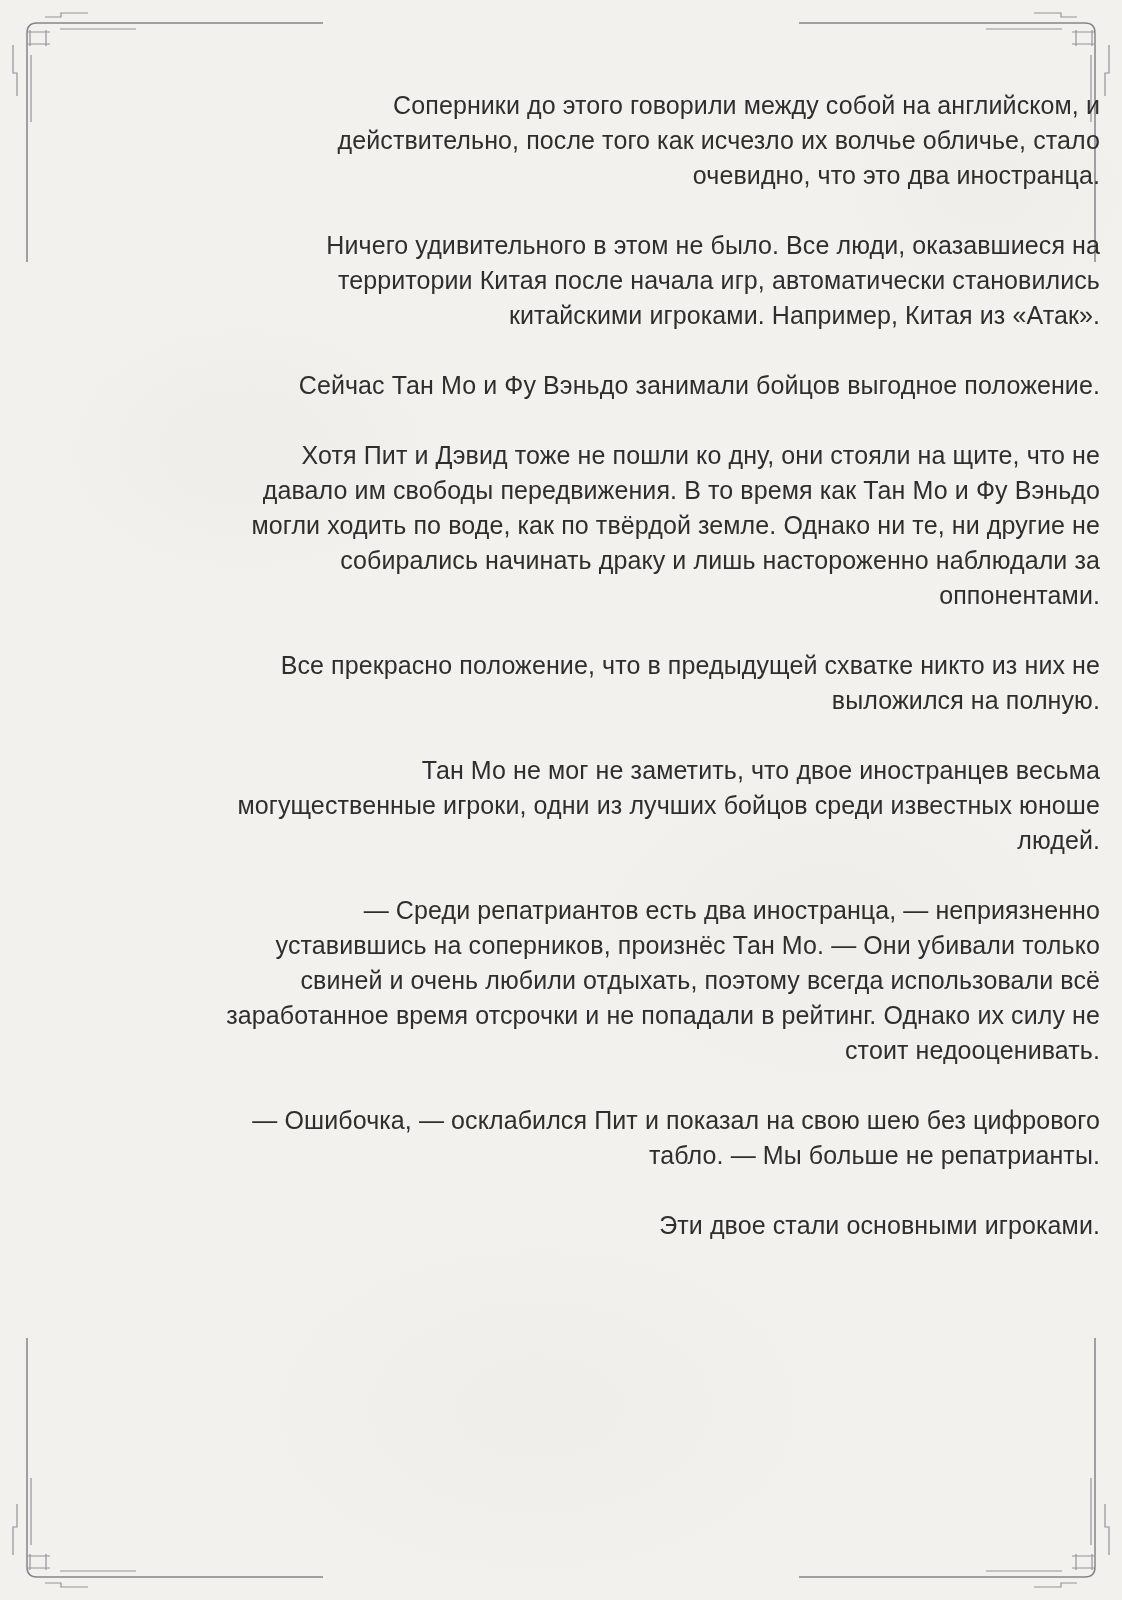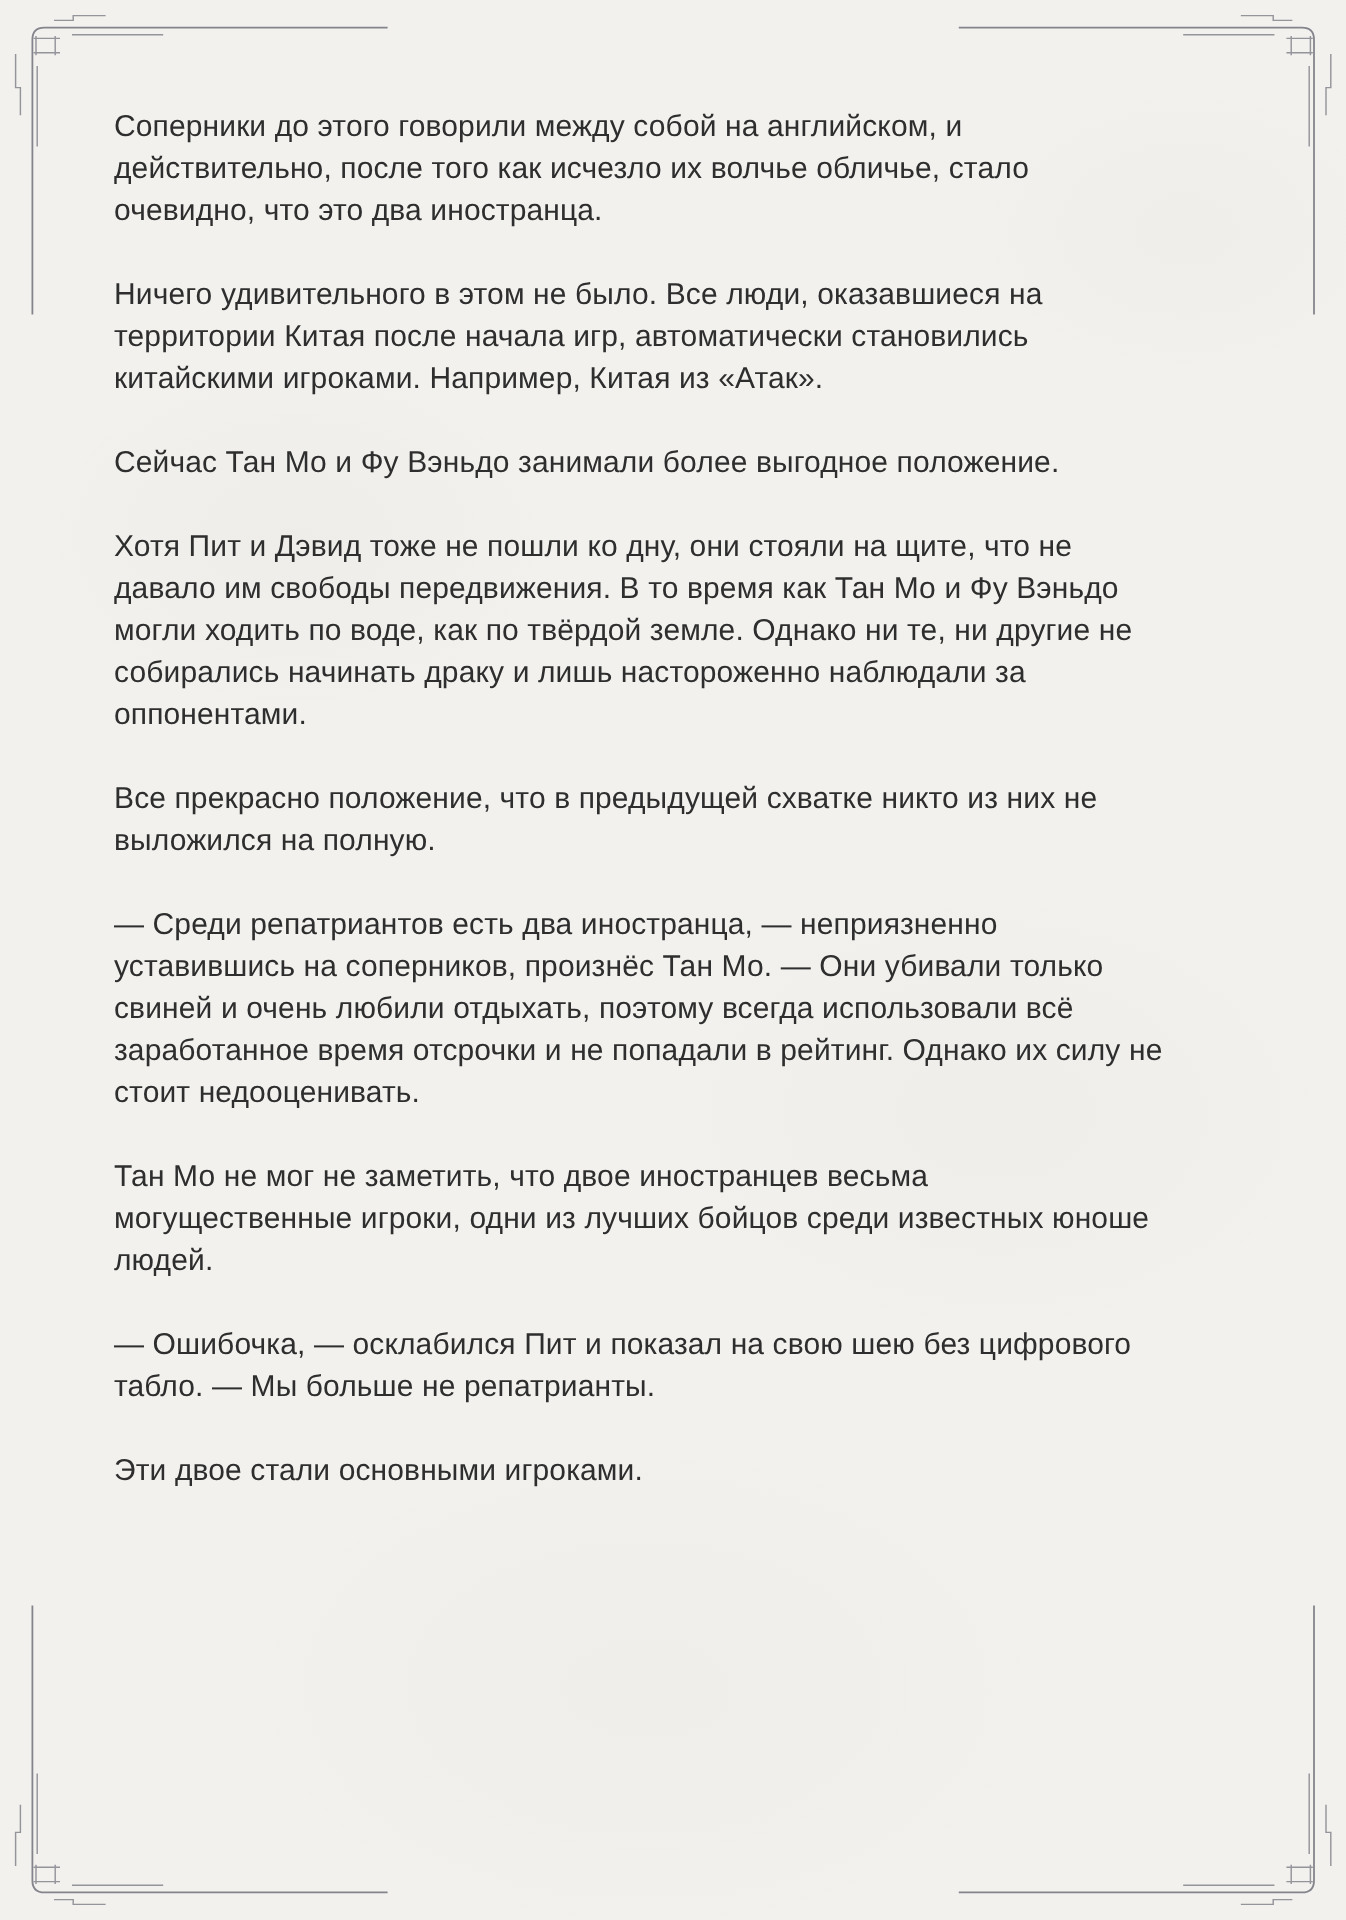--- a/index.html
+++ b/index.html
@@ -35,20 +35,21 @@
     left: 95px;
     top: 88px;
     width: 1005px;
     font-size: 25px;
     line-height: 35px;
     letter-spacing: 0.1px;
   }
   .text-block p {
     margin: 0 0 35px 0;
     white-space: pre;
+    text-align: right;
   }
 </style>
 </head>
 <body>
 
 <svg width="0" height="0" style="position:absolute" aria-hidden="true">
   <defs>
     <g id="corner-ornament" fill="none" stroke-width="1.5" stroke-linecap="butt">
 
       <path d="M 323 23 H 37 Q 27 23 27 33 V 262"></path>
@@ -79,33 +80,33 @@
     <use href="#corner-ornament" stroke="#84848c"></use>
   </svg>
 
   <div class="text-block" style="color: rgb(46, 46, 46);">
       <p>Соперники до этого говорили между собой на английском, и
 действительно, после того как исчезло их волчье обличье, стало
 очевидно, что это два иностранца.</p>
       <p>Ничего удивительного в этом не было. Все люди, оказавшиеся на
 территории Китая после начала игр, автоматически становились
 китайскими игроками. Например, Китая из «Атак».</p>
-      <p>Сейчас Тан Мо и Фу Вэньдо занимали более выгодное положение.</p>
+      <p>Сейчас Тан Мо и Фу Вэньдо занимали бойцов выгодное положение.</p>
       <p>Хотя Пит и Дэвид тоже не пошли ко дну, они стояли на щите, что не
 давало им свободы передвижения. В то время как Тан Мо и Фу Вэньдо
 могли ходить по воде, как по твёрдой земле. Однако ни те, ни другие не
 собирались начинать драку и лишь настороженно наблюдали за
 оппонентами.</p>
       <p>Все прекрасно положение, что в предыдущей схватке никто из них не
 выложился на полную.</p>
+      <p>Тан Мо не мог не заметить, что двое иностранцев весьма
+могущественные игроки, одни из лучших бойцов среди известных юноше
+людей.</p>
       <p>— Среди репатриантов есть два иностранца, — неприязненно
 уставившись на соперников, произнёс Тан Мо. — Они убивали только
 свиней и очень любили отдыхать, поэтому всегда использовали всё
 заработанное время отсрочки и не попадали в рейтинг. Однако их силу не
 стоит недооценивать.</p>
-      <p>Тан Мо не мог не заметить, что двое иностранцев весьма
-могущественные игроки, одни из лучших бойцов среди известных юноше
-людей.</p>
       <p>— Ошибочка, — осклабился Пит и показал на свою шею без цифрового
 табло. — Мы больше не репатрианты.</p>
       <p>Эти двое стали основными игроками.</p>
     </div>
 </div>
 
 </body></html>

